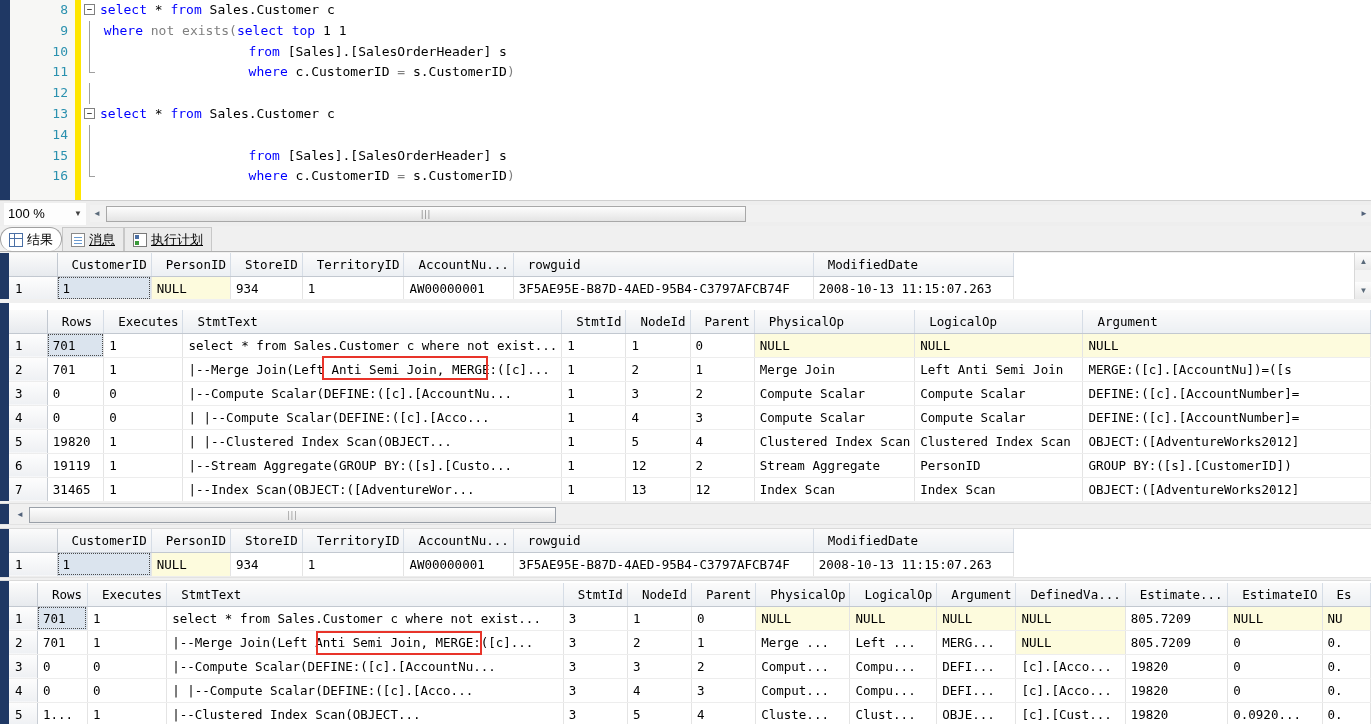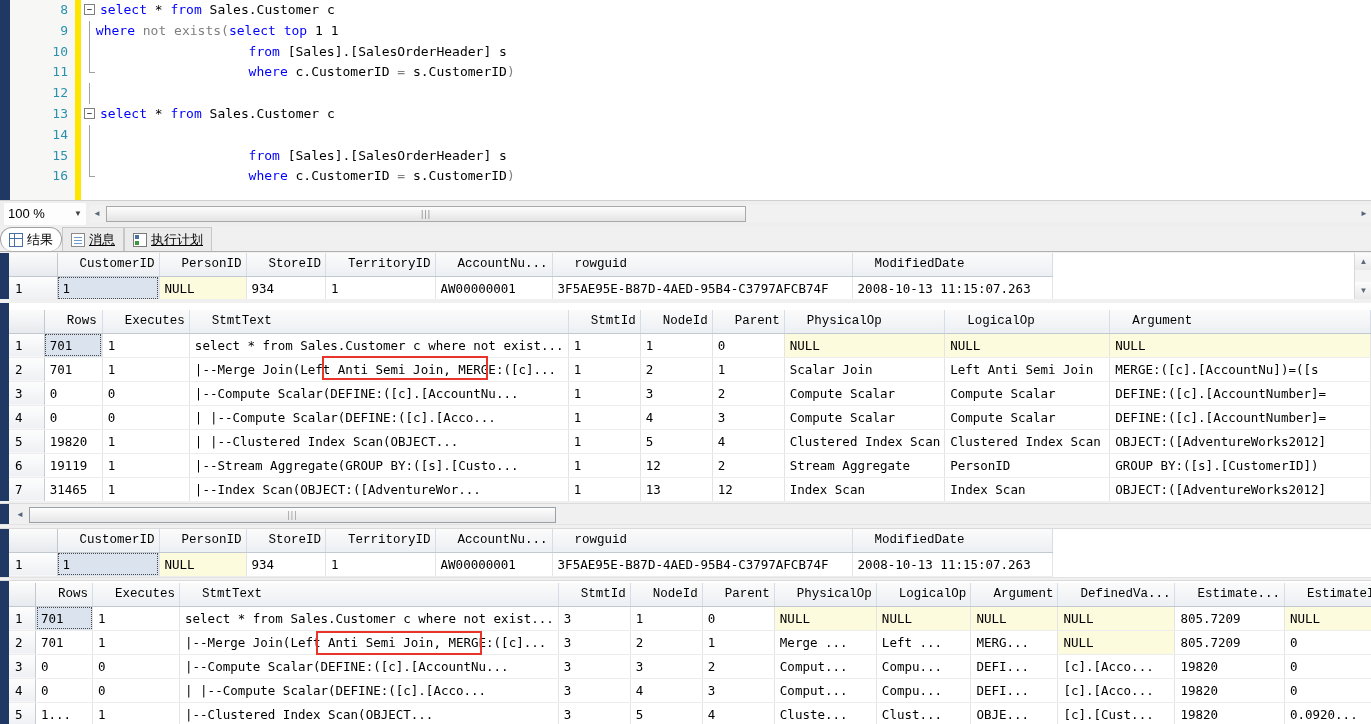--- a/index.html
+++ b/index.html
@@ -132,24 +132,24 @@
     font-family: "DejaVu Sans Mono", monospace;
     font-size: 12.5px;
     table-layout: fixed;
   }
   table.g th {
     background: linear-gradient(to bottom,#fbfbfb,#eceff3);
     border-right: 1px solid #d6dde6;
     border-bottom: 1px solid #c2c8d0;
     font-weight: normal;
     text-align: left;
-    padding: 3px 4px 3px 22px;
+    padding: 3px 4px 3px 14px;
     height: 23px;
     color: #000;
-    overflow: hidden; white-space: nowrap; font-family: Liberation Mono, monospace;
+    overflow: hidden; white-space: nowrap;
   }
   table.g th.rownum-h {
     border-right: 1px solid #c2c8d0; background: linear-gradient(to bottom,#fbfbfb,#e7eaee);
   }
   table.g td {
     border-right: 1px solid #e4e4e4;
     border-bottom: 1px solid #ededed;
     padding: 2px 4px 2px 5px;
     height: 24px;
     color: #000;
@@ -215,21 +215,21 @@
 <body>
 
 <div class="app">
 
   <div class="editor">
     <div class="editor-leftband"></div>
     <div class="editor-gutterbg"></div>
     <div class="editor-changebar"></div>
     <div class="code-lines" id="code-lines">
         <div class="code-line"><span class="ln">8</span><span class="fold">−</span><span class="ctext" style="left: 100px;"><span class="kw">select</span><span> * </span><span class="kw">from</span><span> Sales.Customer c</span></span></div>
-        <div class="code-line"><span class="ln">9</span><span class="foldline"></span><span class="ctext" style="left: 88px;"><span> </span><span class="kw">where</span><span> </span><span class="gray">not exists</span><span class="gray">(</span><span class="kw">select top</span><span> 1 1</span></span></div>
+        <div class="code-line"><span class="ln">9</span><span class="foldline"></span><span class="ctext" style="left: 96px;"><span> </span><span class="kw">where</span><span> </span><span class="gray">not exists</span><span class="gray">(</span><span class="kw">select top</span><span> 1 1</span></span></div>
         <div class="code-line"><span class="ln">10</span><span class="foldline"></span><span class="ctext" style="left: 248.58px;"><span class="kw">from</span><span> [Sales].[SalesOrderHeader] s</span></span></div>
         <div class="code-line"><span class="ln">11</span><span class="foldend"></span><span class="ctext" style="left: 248.58px;"><span class="kw">where</span><span> c.CustomerID </span><span class="gray">=</span><span> s.CustomerID</span><span class="gray">)</span></span></div>
         <div class="code-line"><span class="ln">12</span><span class="foldline"></span><span class="ctext" style="left: 100px;"></span></div>
         <div class="code-line"><span class="ln">13</span><span class="fold">−</span><span class="ctext" style="left: 100px;"><span class="kw">select</span><span> * </span><span class="kw">from</span><span> Sales.Customer c</span></span></div>
         <div class="code-line"><span class="ln">14</span><span class="foldline"></span></div>
         <div class="code-line"><span class="ln">15</span><span class="foldline"></span><span class="ctext" style="left: 248.58px;"><span class="kw">from</span><span> [Sales].[SalesOrderHeader] s</span></span></div>
         <div class="code-line"><span class="ln">16</span><span class="foldend"></span><span class="ctext" style="left: 248.58px;"><span class="kw">where</span><span> c.CustomerID </span><span class="gray">=</span><span> s.CustomerID</span><span class="gray">)</span></span></div>
       </div>
   </div>
 
@@ -351,21 +351,21 @@
               <td class="nullcell">NULL</td>
             </tr>
             <tr>
               <td class="rownum">2</td>
               <td class="">701</td>
               <td class="">1</td>
               <td class="">    |--Merge Join(Left Anti Semi Join, MERGE:([c]...</td>
               <td class="">1</td>
               <td class="">2</td>
               <td class="">1</td>
-              <td class="">Scalar Join</td>
+              <td class="">Merge Join</td>
               <td class="">Left Anti Semi Join</td>
               <td class="">MERGE:([c].[AccountNu])=([s</td>
             </tr>
             <tr>
               <td class="rownum">3</td>
               <td class="">0</td>
               <td class="">0</td>
               <td class="">         |--Compute Scalar(DEFINE:([c].[AccountNu...</td>
               <td class="">1</td>
               <td class="">3</td>

